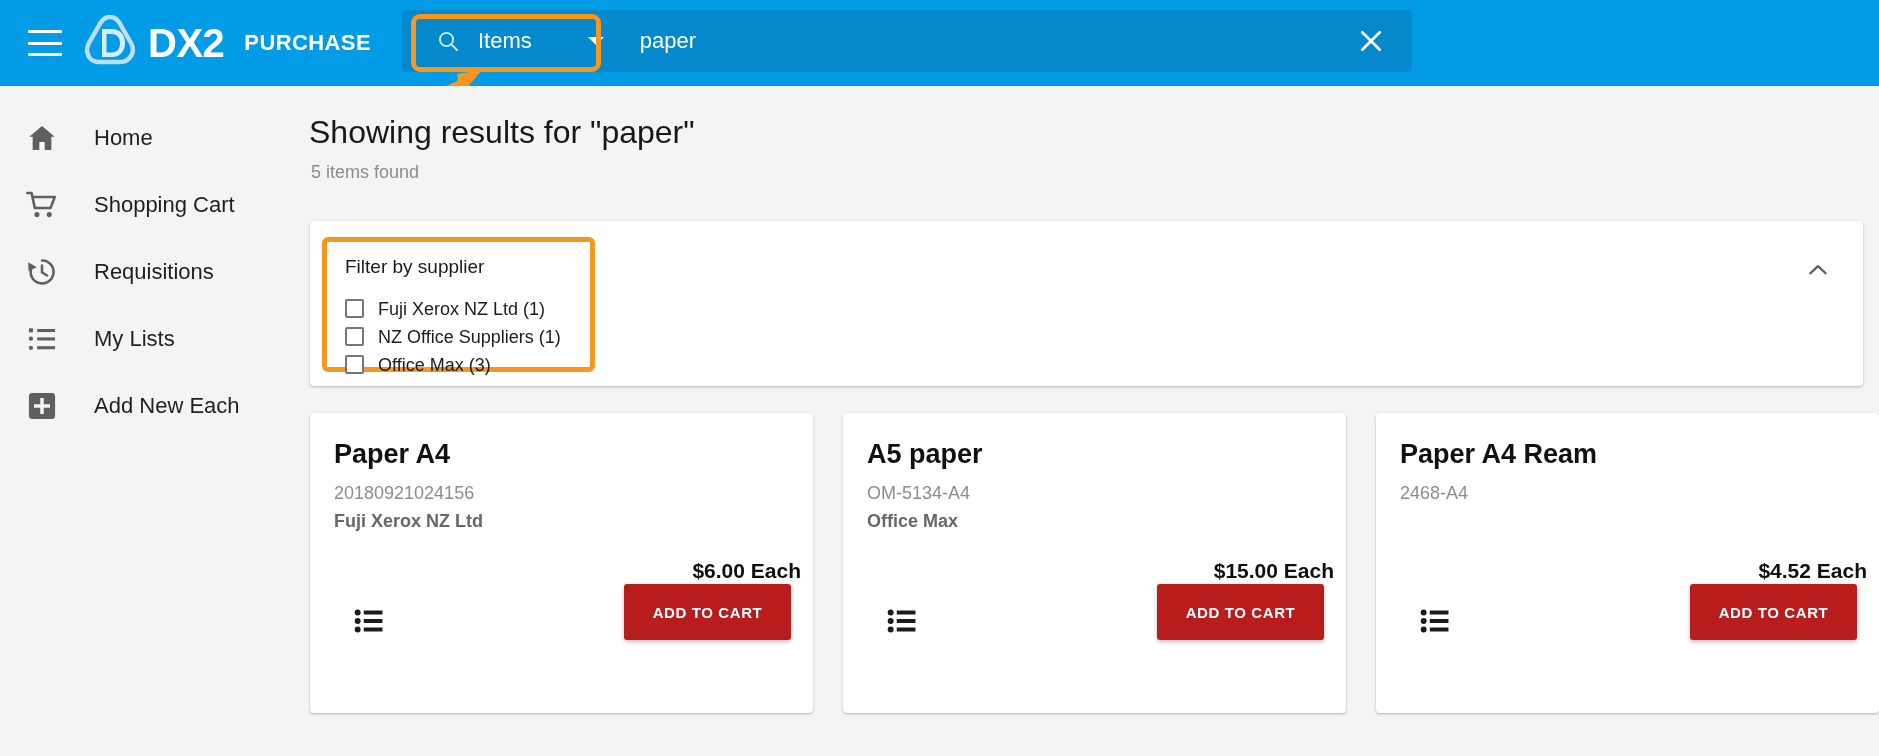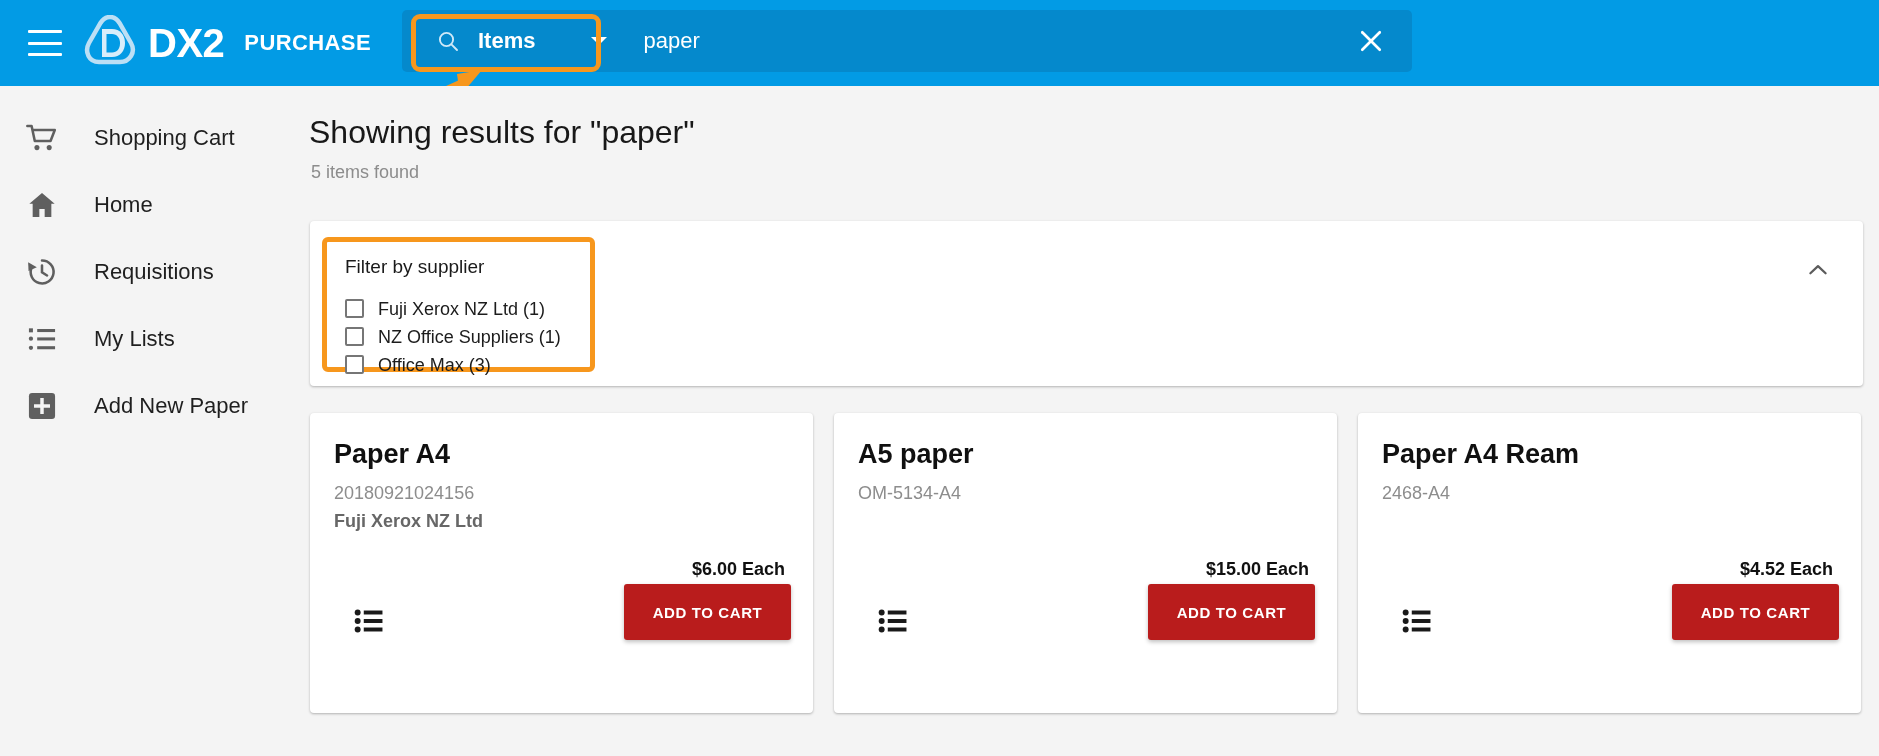--- a/index.html
+++ b/index.html
@@ -44,21 +44,20 @@
     position: absolute; left: 402px; top: 10px;
     width: 1010px; height: 62px;
     background: #0589cc;
     border-radius: 5px;
     display: flex; align-items: center;
   }
   .search-scope {
     display: flex; align-items: center; gap: 18px;
     margin-left: 18px; height: 46px; padding: 0 16px;
     border-radius: 6px;
-    font-weight: bold;
   }
   .search-scope .scope-label { color: #ffffff; font-size: 22px; }
   .magnifier { width: 24px; height: 24px; display: block; }
   .scope-caret {
     width: 0; height: 0;
     border-left: 8px solid transparent; border-right: 8px solid transparent;
     border-top: 8px solid #ffffff;
     margin-left: 40px;
   }
   .search-text {
@@ -143,35 +142,35 @@
   .filter-row-label { font-size: 18px; color: #1c1c1c; }
   .collapse-btn {
     position: absolute; right: 28px; top: 32px;
     width: 34px; height: 34px; cursor: pointer;
     display: flex; align-items: center; justify-content: center;
   }
 
   
   .cards {
     position: absolute; left: 15px; top: 327px;
-    width: 1570px; display: flex; gap: 21px;
+    width: 1570px; display: flex; gap: 30px;
   }
   .pcard {
     width: 503px; height: 300px;
     background: #ffffff; border-radius: 4px;
     box-shadow: 0 1px 3px rgba(0,0,0,0.18), 0 1px 2px rgba(0,0,0,0.11);
     position: relative;
     padding: 27px 24px 0 24px;
   }
   .pcard-title { font-size: 27px; font-weight: bold; color: #101010; line-height: 1.1; }
   .pcard-code { font-size: 18px; color: #8d8d8d; margin-top: 13px; }
   .pcard-supplier { font-size: 18px; color: #676767; font-weight: bold; margin-top: 7px; }
   .pcard-price {
-    position: absolute; right: 28px; top: 146px;
-    font-size: 18px; font-weight: bold; color: #101010; text-align: center;
+    position: absolute; right: 12px; top: 146px;
+    font-size: 21px; font-weight: bold; color: #101010; text-align: center;
   }
   .list-icon-btn {
     position: absolute; left: 38px; top: 186px;
     width: 44px; height: 44px; cursor: pointer;
     display: flex; align-items: center; justify-content: center;
   }
   .add-btn {
     position: absolute; right: 22px; top: 171px;
     min-width: 167px; height: 56px;
     background: #b91c1c; color: #ffffff;
@@ -233,35 +232,35 @@
   <svg class="arrow-annot" viewBox="0 0 190 96">
     <line x1="16" y1="86" x2="158" y2="22" stroke="#f7971d" stroke-width="7" stroke-linecap="round"></line>
     <polygon points="172,12 150,38 147,16" fill="#f7971d"></polygon>
   </svg>
 
   <div class="sidebar">
 
     <div class="nav-item">
       <span class="nav-icon">
         <svg width="32" height="32" viewBox="0 0 24 24">
+            <path d="M12 3 L2.5 11 H5 V21 H10 V15 H14 V21 H19 V11 H21.5 Z" fill="#5f5f5f"></path>
+          </svg>
+      </span>
+      <span class="nav-label">Home</span>
+    </div>
+
+    <div class="nav-item">
+      <span class="nav-icon">
+        <svg width="32" height="32" viewBox="0 0 24 24">
           <path d="M1 3 H4.2 L6.6 14.2 H18.4 L21.6 6 H6" fill="none" stroke="#5f5f5f" stroke-width="1.9" stroke-linecap="round" stroke-linejoin="round"></path>
           <circle cx="8.2" cy="19.2" r="1.9" fill="#5f5f5f"></circle>
           <circle cx="17.4" cy="19.2" r="1.9" fill="#5f5f5f"></circle>
         </svg>
       </span>
       <span class="nav-label">Shopping Cart</span>
-    </div>
-
-    <div class="nav-item">
-      <span class="nav-icon">
-        <svg width="32" height="32" viewBox="0 0 24 24">
-            <path d="M12 3 L2.5 11 H5 V21 H10 V15 H14 V21 H19 V11 H21.5 Z" fill="#5f5f5f"></path>
-          </svg>
-      </span>
-      <span class="nav-label">Home</span>
     </div>
 
     <div class="nav-item">
       <span class="nav-icon">
         <svg width="32" height="32" viewBox="0 0 24 24">
           <path d="M12 3.4 A8.6 8.6 0 1 1 4.2 8.6" fill="none" stroke="#5f5f5f" stroke-width="1.9" stroke-linecap="round"></path>
           <polygon points="1.6,4.6 8.1,8.5 1.9,11.2" fill="#5f5f5f"></polygon>
           <path d="M12 7.2 V12.3 L15.8 14.6" fill="none" stroke="#5f5f5f" stroke-width="1.9" stroke-linecap="round"></path>
         </svg>
       </span>
@@ -283,21 +282,21 @@
     </div>
 
     <div class="nav-item">
       <span class="nav-icon">
         <svg width="32" height="32" viewBox="0 0 24 24">
           <rect x="2.2" y="2.2" width="19.6" height="19.6" rx="2.4" fill="#5f5f5f"></rect>
           <rect x="10.7" y="6" width="2.6" height="12" fill="#f4f4f4"></rect>
           <rect x="6" y="10.7" width="12" height="2.6" fill="#f4f4f4"></rect>
         </svg>
       </span>
-      <span class="nav-label">Add New Paper</span>
+      <span class="nav-label">Add New Each</span>
     </div>
   </div>
 
   <div class="main">
 
     <div class="page-title">Showing results for "paper"</div>
     <div class="page-subtitle">5 items found</div>
 
     <div class="filter-card">
 
@@ -343,20 +342,21 @@
             <rect x="7.6" y="10.6" width="13.2" height="2.8" fill="#1a1a1a"></rect>
             <rect x="7.6" y="16.6" width="13.2" height="2.8" fill="#1a1a1a"></rect>
           </svg>
         </div>
         <button class="add-btn">ADD TO CART</button>
       </div>
 
       <div class="pcard">
         <div class="pcard-title">A5 paper</div>
         <div class="pcard-code">OM-5134-A4</div>
+        <div class="pcard-supplier">Office Max</div>
         <div class="pcard-price">$15.00 Each</div>
         <div class="list-icon-btn">
           <svg width="34" height="34" viewBox="0 0 24 24">
             <circle cx="3.3" cy="6" r="2.1" fill="#1a1a1a"></circle>
             <circle cx="3.3" cy="12" r="2.1" fill="#1a1a1a"></circle>
             <circle cx="3.3" cy="18" r="2.1" fill="#1a1a1a"></circle>
             <rect x="7.6" y="4.6" width="13.2" height="2.8" fill="#1a1a1a"></rect>
             <rect x="7.6" y="10.6" width="13.2" height="2.8" fill="#1a1a1a"></rect>
             <rect x="7.6" y="16.6" width="13.2" height="2.8" fill="#1a1a1a"></rect>
           </svg>

